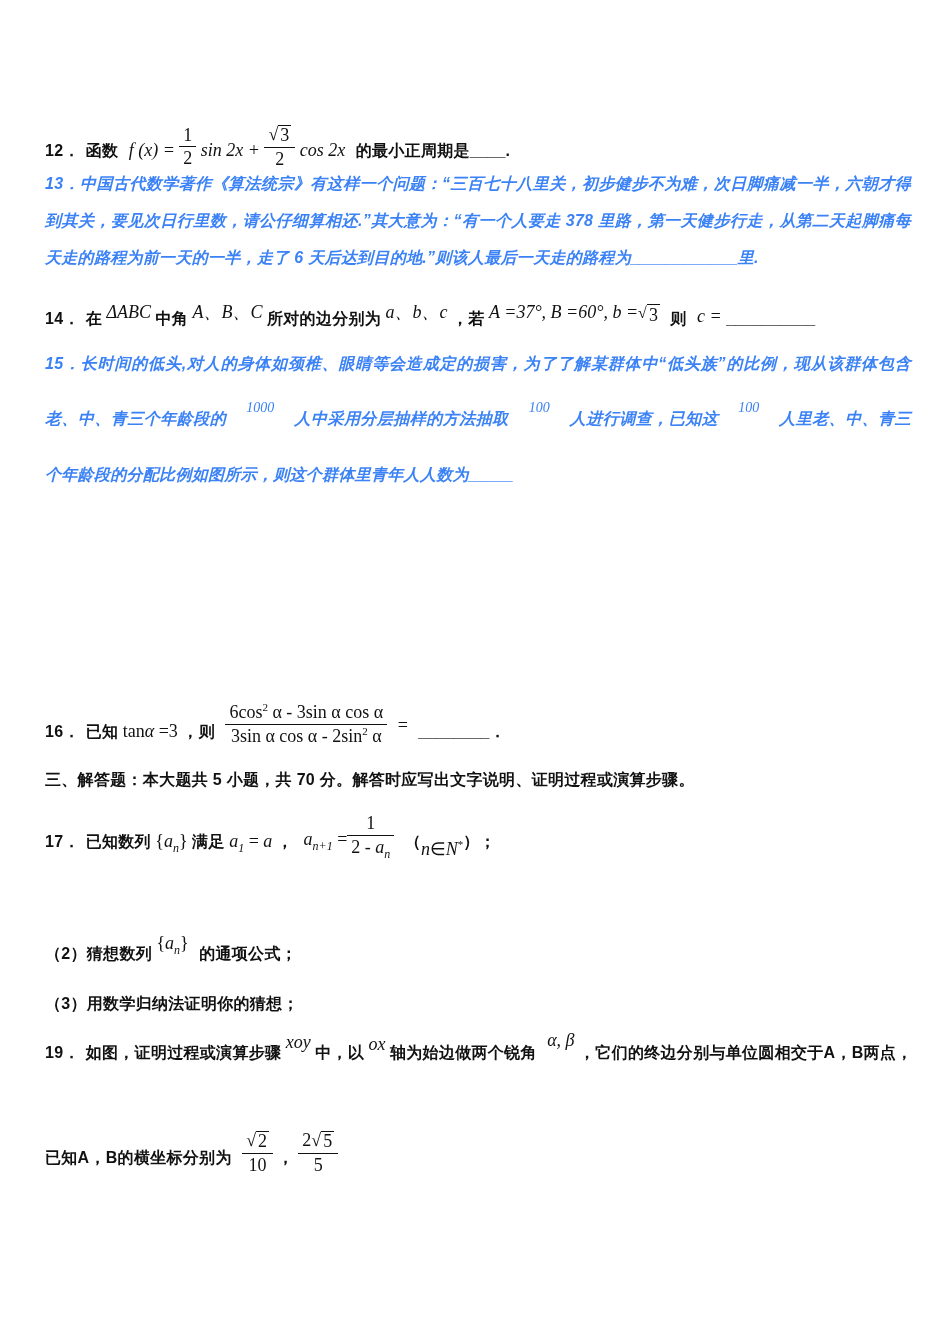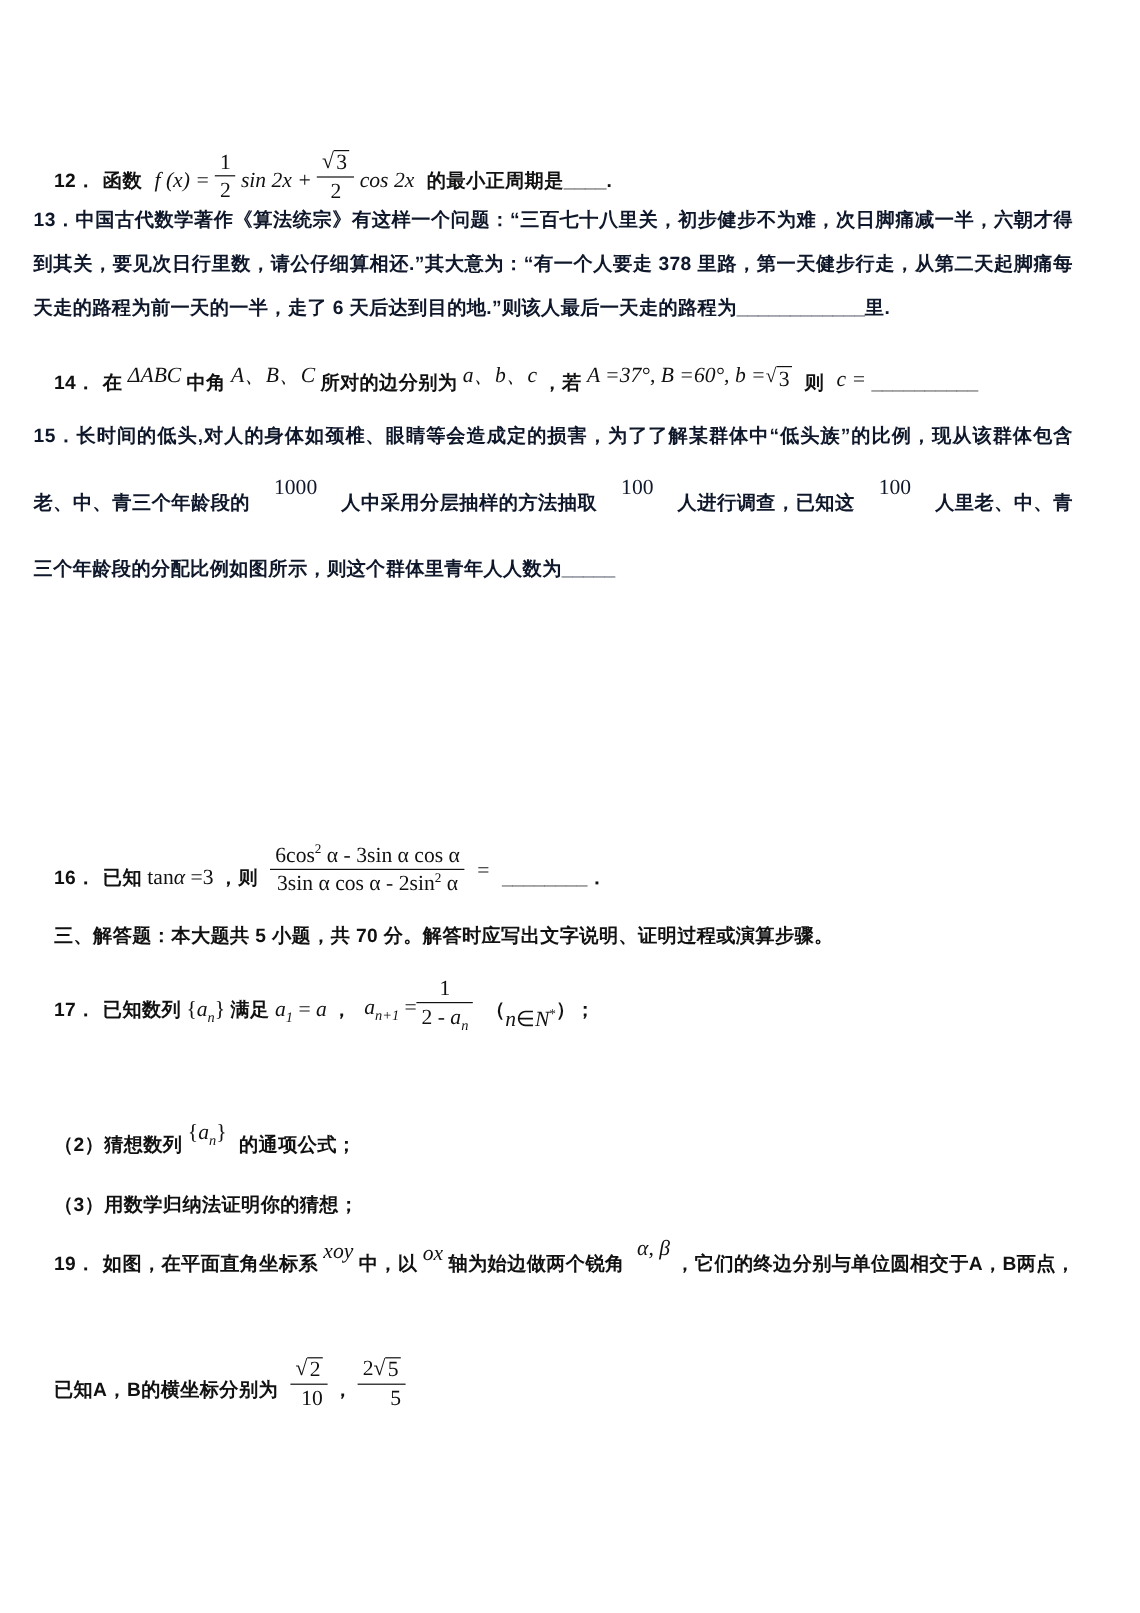--- a/index.html
+++ b/index.html
@@ -1,39 +1,39 @@
 <!DOCTYPE html>
 <html><head>
 <meta charset="utf-8">
 <style>
   html,body{margin:0;padding:0;background:#ffffff;}
   body{width:950px;height:1344px;overflow:hidden;color:#111;}
   .page{position:relative;width:950px;height:1344px;background:#fff;font-family:"Liberation Sans",sans-serif;}
   .row{position:absolute;left:45px;width:870px;white-space:nowrap;font-size:16px;color:#111;}
-  .para{position:absolute;left:28px;width:866px;text-align:justify;color:#0f172a;font-size:16px;}
+  .para{position:absolute;left:45px;width:866px;text-align:justify;color:#3b82f6;font-size:16px;font-style:italic;}
   .lh37{line-height:37px;}
   .lh55{line-height:55px;}
   .cn{font-family:"Liberation Sans",sans-serif;font-weight:600;letter-spacing:0.3px;}
   .mi{font-family:"Liberation Serif",serif;font-style:italic;font-size:18px;font-weight:400;}
   .mr{font-family:"Liberation Serif",serif;font-style:normal;font-size:18px;font-weight:400;}
   .sb{font-size:12px;position:relative;top:5px;font-family:"Liberation Serif",serif;font-style:italic;}
   .sp{font-size:11px;position:relative;top:-7px;font-family:"Liberation Serif",serif;}
   .fraction{display:inline-block;vertical-align:middle;position:relative;top:-5px;text-align:center;font-family:"Liberation Serif",serif;font-size:18px;}
   .fnum{display:block;padding:0 4px 2px;line-height:1.05;}
   .fden{display:block;border-top:1.5px solid #111;padding:2px 4px 0;line-height:1.05;}
   .sqrt{display:inline-flex;align-items:flex-start;}
   .rad{font-style:normal;font-family:"Liberation Serif",serif;}
   .radicand{border-top:1.5px solid #111;padding:0 2px;}
   .lift2{position:relative;top:-2px;}
-  .lift6{position:relative;top:-6px;text-align:right;}
+  .lift6{position:relative;top:-6px;}
   .lift8{position:relative;top:-8px;}
   .lift10{position:relative;top:-10px;}
   .lift12{position:relative;top:-12px;}
   .drop4{position:relative;top:8px;}
-  .rnum{font-family:"Liberation Serif",serif;font-weight:400;font-size:18px;position:relative;top:-12px;margin:0 20px;letter-spacing:0;}
+  .rnum{font-family:"Liberation Serif",serif;font-weight:400;font-size:14px;position:relative;top:-12px;margin:0 20px;letter-spacing:0;}
   .ml6{margin-left:6px;}
   .blank{font-weight:600;letter-spacing:0;}
   .pie-wrap{position:absolute;left:55px;top:515px;width:154px;height:144px;}
   .pie-label{font-family:"Liberation Sans",sans-serif;font-weight:600;font-size:14px;fill:#111;}
 </style>
 </head>
 <body>
 
 <div class="page">
 
@@ -104,21 +104,21 @@
     <span class="cn">（2）</span><span class="cn">猜想数列</span>
     <span class="lift10"><span class="mr">{</span><span class="mi">a</span><span class="sb">n</span><span class="mr">}</span></span>
     <span class="cn ml6">的通项公式；</span>
   </div>
 
   <div class="row" style="top:994px;">
     <span class="cn">（3）</span><span class="cn">用数学归纳法证明你的猜想；</span>
   </div>
 
   <div class="row" style="top:1042px;">
-    <span class="cn">19．</span><span class="cn ml6">如图，在平面直角坐标系</span>
+    <span class="cn">19．</span><span class="cn ml6">如图，证明过程或演算步骤</span>
     <span class="mi lift10">xoy</span>
     <span class="cn">中，以</span>
     <span class="mi lift8">ox</span>
     <span class="cn">轴为始边做两个锐角</span>
     <span class="mi lift12 ml6">α, β</span>
     <span class="cn">，它们的终边分别与单位圆相交于A，B两点，</span>
   </div>
 
   <div class="row" style="top:1137px;">
     <span class="cn">已知A，B的横坐标分别为</span>

